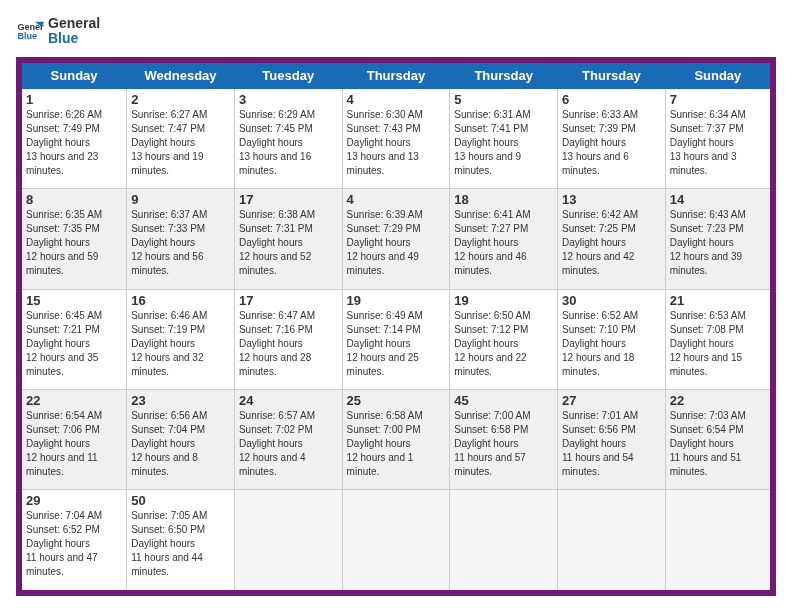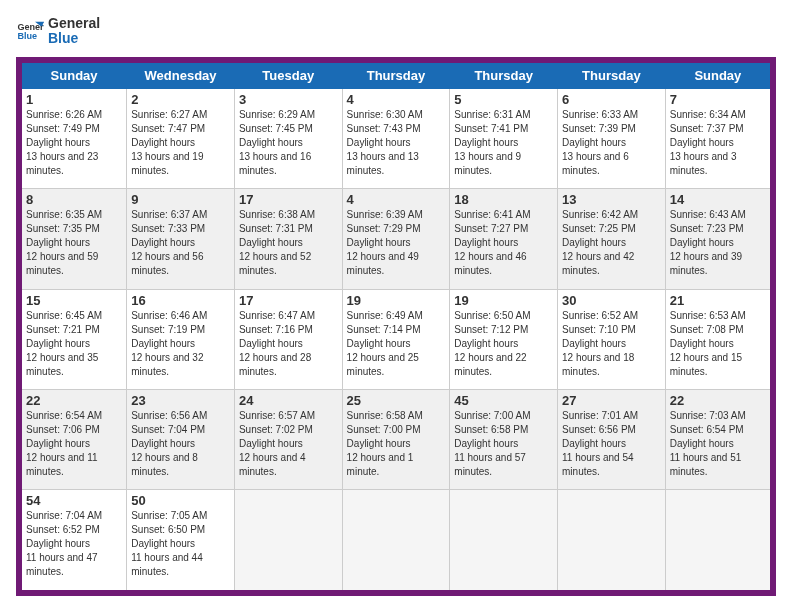--- a/index.html
+++ b/index.html
@@ -235,21 +235,21 @@
             <span class="day-num">27</span>
             <div class="day-info">Sunrise: 7:01 AM<br>Sunset: 6:56 PM<br>Daylight hours<br>11 hours and 54 minutes.</div>
           </td>
           <td>
             <span class="day-num">22</span>
             <div class="day-info">Sunrise: 7:03 AM<br>Sunset: 6:54 PM<br>Daylight hours<br>11 hours and 51 minutes.</div>
           </td>
         </tr>
         <tr>
           <td>
-            <span class="day-num">54</span>
+            <span class="day-num">29</span>
             <div class="day-info">Sunrise: 7:04 AM<br>Sunset: 6:52 PM<br>Daylight hours<br>11 hours and 47 minutes.</div>
           </td>
           <td>
             <span class="day-num">50</span>
             <div class="day-info">Sunrise: 7:05 AM<br>Sunset: 6:50 PM<br>Daylight hours<br>11 hours and 44 minutes.</div>
           </td>
           <td class="empty"></td>
           <td class="empty"></td>
           <td class="empty"></td>
           <td class="empty"></td>

